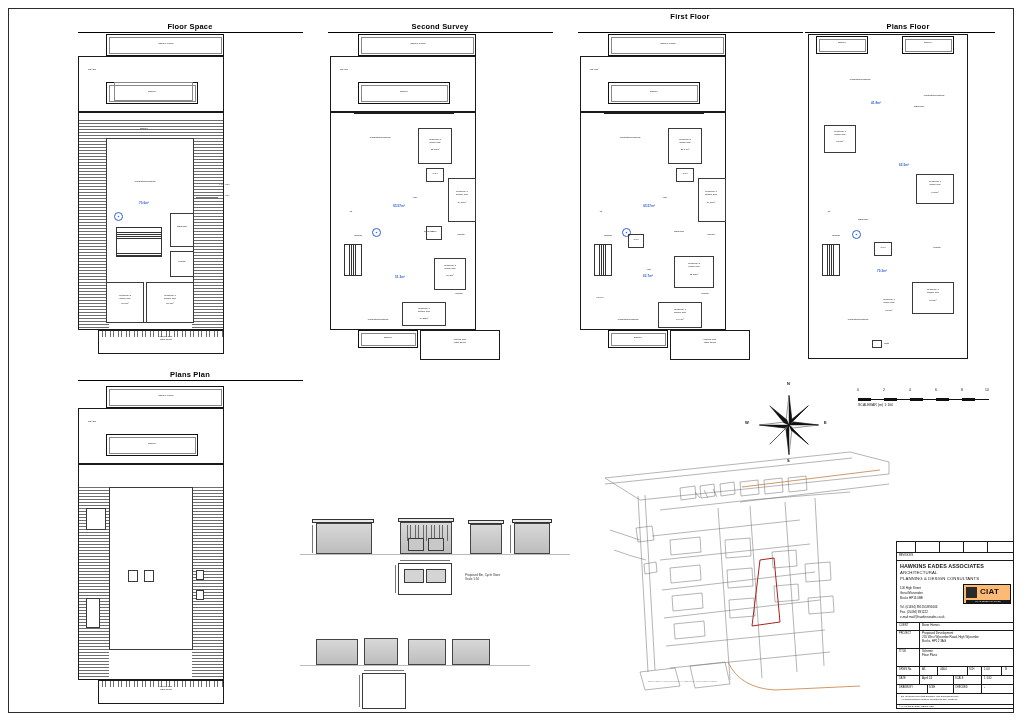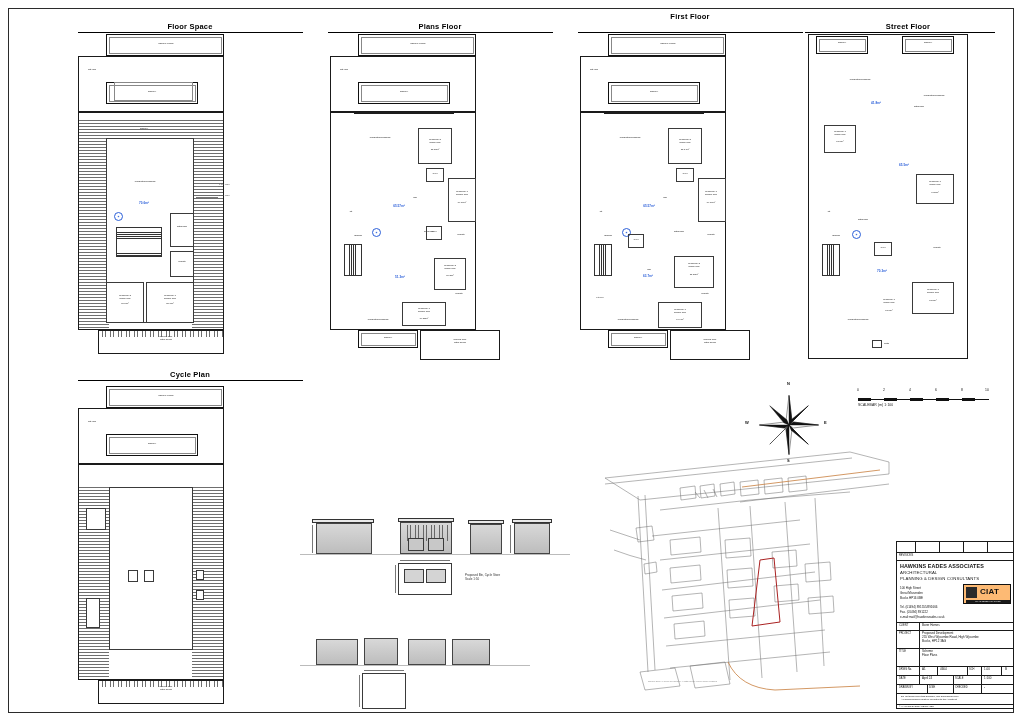--- a/index.html
+++ b/index.html
@@ -54,30 +54,30 @@
 </style>
 </head>
 <body>
 
 <div id="sheet">
   <div class="sheet-border"></div>
 
   <div class="plan-title" style="left:110px;top:22px;width:160px;">Floor Space</div>
   <div class="plan-rule" style="left:78px;top:32px;width:225px;"></div>
 
-  <div class="plan-title" style="left:360px;top:22px;width:160px;">Plans Floor</div>
+  <div class="plan-title" style="left:360px;top:22px;width:160px;">Second Survey</div>
   <div class="plan-rule" style="left:328px;top:32px;width:225px;"></div>
 
   <div class="plan-title" style="left:610px;top:12px;width:160px;">First Floor</div>
   <div class="plan-rule" style="left:578px;top:32px;width:225px;"></div>
 
-  <div class="plan-title" style="left:828px;top:22px;width:160px;">Street Floor</div>
+  <div class="plan-title" style="left:828px;top:22px;width:160px;">Plans Floor</div>
   <div class="plan-rule" style="left:805px;top:32px;width:190px;"></div>
 
-  <div class="plan-title" style="left:110px;top:370px;width:160px;">Cycle Plan</div>
+  <div class="plan-title" style="left:110px;top:370px;width:160px;">Plans Plan</div>
   <div class="plan-rule" style="left:78px;top:380px;width:225px;"></div>
 
   <div style="position:absolute;left:78px;top:30px;width:228px;height:325px;">
     <div class="balcony" style="left:28px;top:4px;width:118px;height:22px;"></div>
     <div class="lbl" style="left:48px;top:12px;width:80px;">balcony below</div>
 
     <div class="wall" style="left:0px;top:26px;width:146px;height:56px;"></div>
     <div class="lbl" style="left:10px;top:38px;width:50px;text-align:left;">flat roof</div>
 
     <div class="balcony" style="left:28px;top:52px;width:92px;height:22px;"></div>

